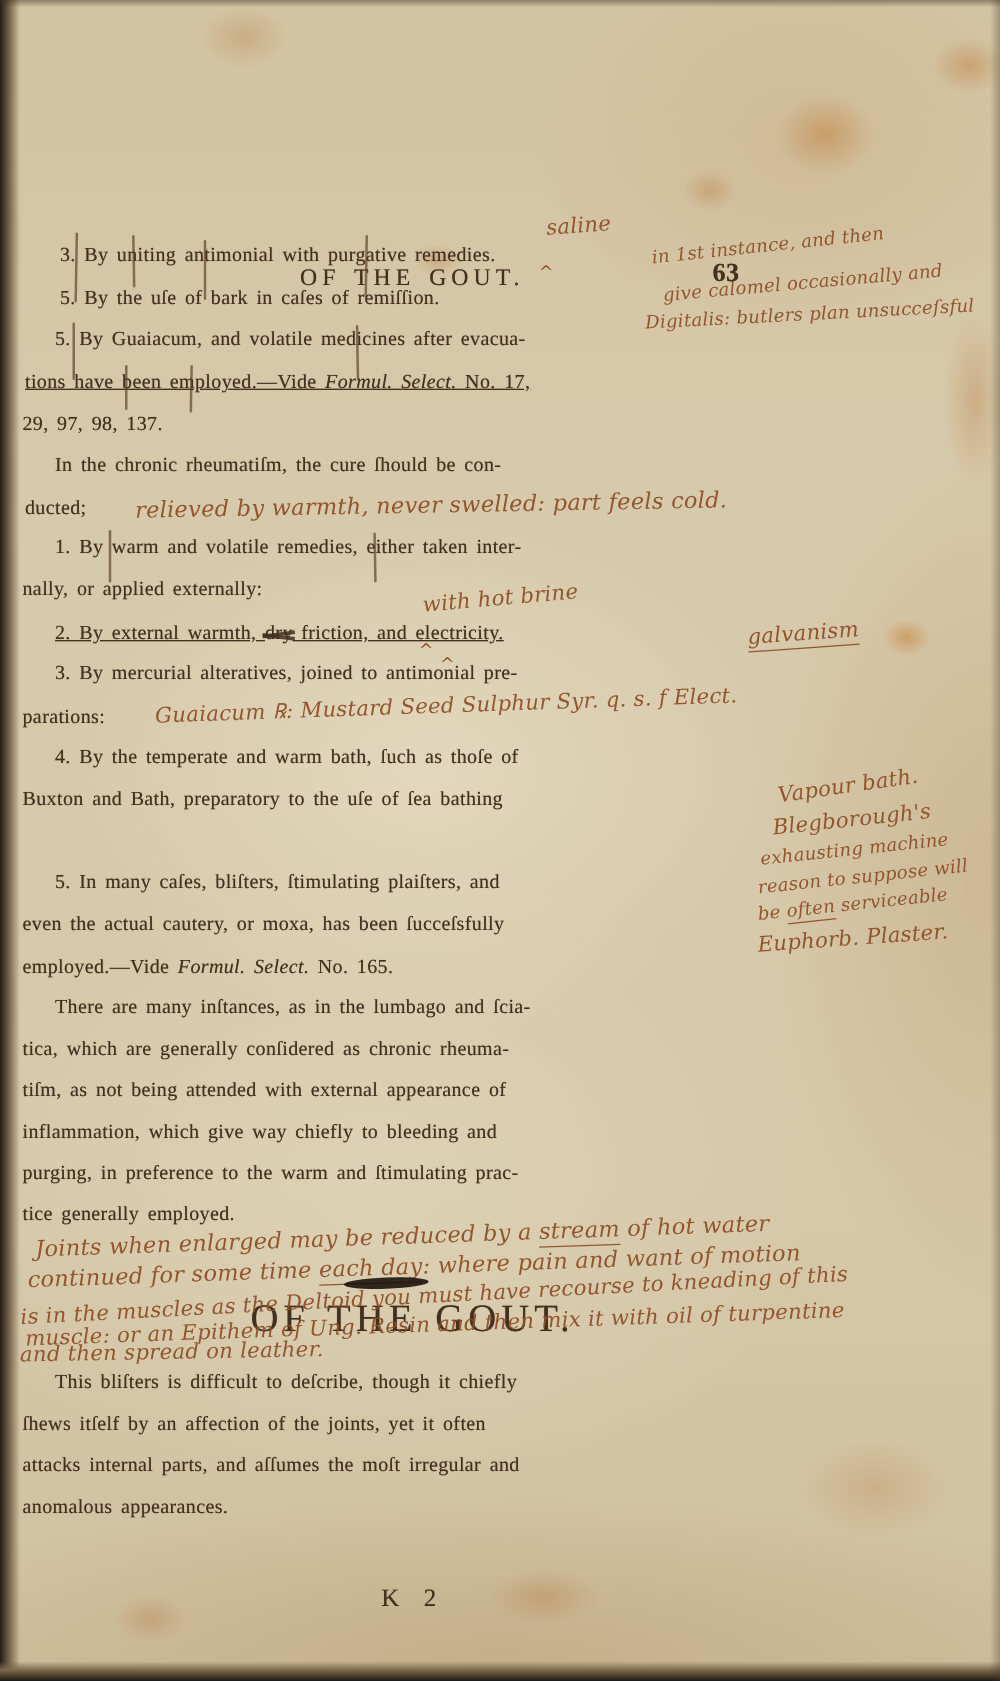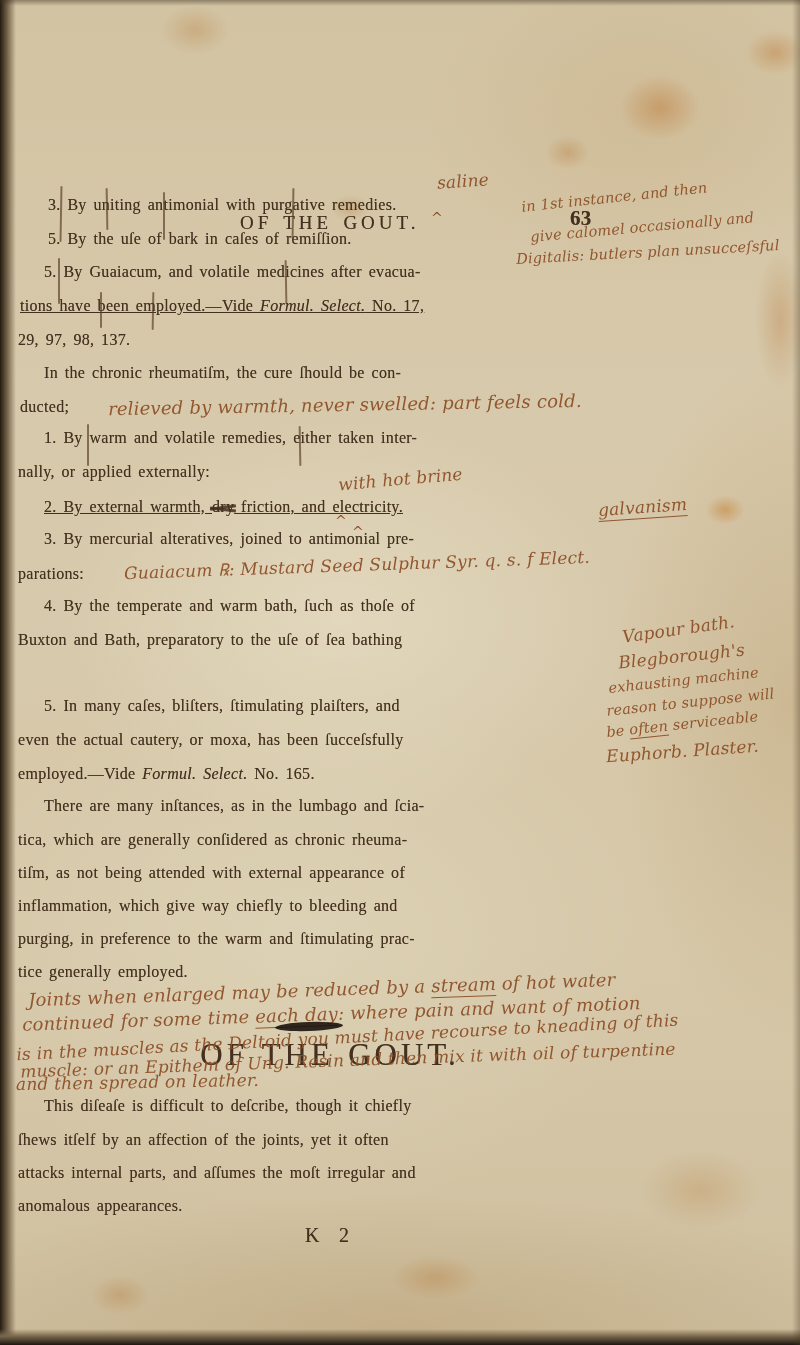--- a/index.html
+++ b/index.html
@@ -32,21 +32,21 @@
   .print{
     position:absolute;color:var(--print-ink);
     font-size:16px;line-height:1.1;white-space:nowrap;
     letter-spacing:.3px;word-spacing:2.5px;
     text-shadow:0 0 .6px rgba(67,48,31,.55);
   }
   .print .it{font-style:italic;}
   .running-title{font-size:19px;letter-spacing:4px;}
   .section-heading{font-size:31px;letter-spacing:4px;width:660px;text-align:center;}
   .pagenum{font-size:21px;font-weight:bold;}
-  .signature{width:660px;text-align:center;font-size:20px;letter-spacing:6px;}
+  .signature{width:660px;text-align:center;font-size:20px;letter-spacing:6px;margin-top:44px;}
 
   .hand{
     position:absolute;color:var(--hand-ink);
     font-family:"DejaVu Serif", serif;font-style:italic;
     font-size:17px;line-height:1;white-space:nowrap;
     letter-spacing:.2px;opacity:.93;
   }
   .hand.small{font-size:14.5px;}
   .hand.big{font-size:18px;}
   .hand .ul{border-bottom:1.5px solid currentColor;padding-bottom:1px;}
@@ -106,21 +106,21 @@
     <span>employed.—Vide </span><span class="it">Formul. Select.</span><span> No. 165.</span>
   </div>
   <div class="print" style="left:44px;top:797px;">There are many inſtances, as in the lumbago and ſcia-</div>
   <div class="print" style="left:18px;top:831px;">tica, which are generally conſidered as chronic rheuma-</div>
   <div class="print" style="left:18px;top:864px;">tiſm, as not being attended with external appearance of</div>
   <div class="print" style="left:18px;top:930px;">purging, in preference to the warm and ſtimulating prac-</div>
   <div class="print" style="left:18px;top:897px;">inflammation, which give way chiefly to bleeding and</div>
   <div class="print" style="left:18px;top:963px;">tice generally employed.</div>
 
   <div class="print section-heading" style="left:0px;top:1038px;">OF THE GOUT.</div>
-  <div class="print" style="left:44px;top:1097px;">This diſeaſe is difficult to deſcribe, though it chiefly</div>
+  <div class="print" style="left:44px;top:1097px;">This bliſters is difficult to deſcribe, though it chiefly</div>
   <div class="print" style="left:18px;top:1131px;">ſhews itſelf by an affection of the joints, yet it often</div>
   <div class="print" style="left:18px;top:1164px;">attacks internal parts, and aſſumes the moſt irregular and</div>
   <div class="print" style="left:18px;top:1197px;">anomalous appearances.</div>
   <div class="print signature" style="left:0px;top:1224px;">K 2</div>
 
   <div class="hand" style="left:437px;top:173px;transform:rotate(-4deg);">saline</div>
   <div class="caret" style="left:431px;top:210px;">^</div>
 
   <div class="hand small" style="left:521px;top:190px;transform:rotate(-6deg);">in 1st instance, and then</div>
   <div class="hand small" style="left:530px;top:220px;transform:rotate(-5deg);">give calomel occasionally and</div>

